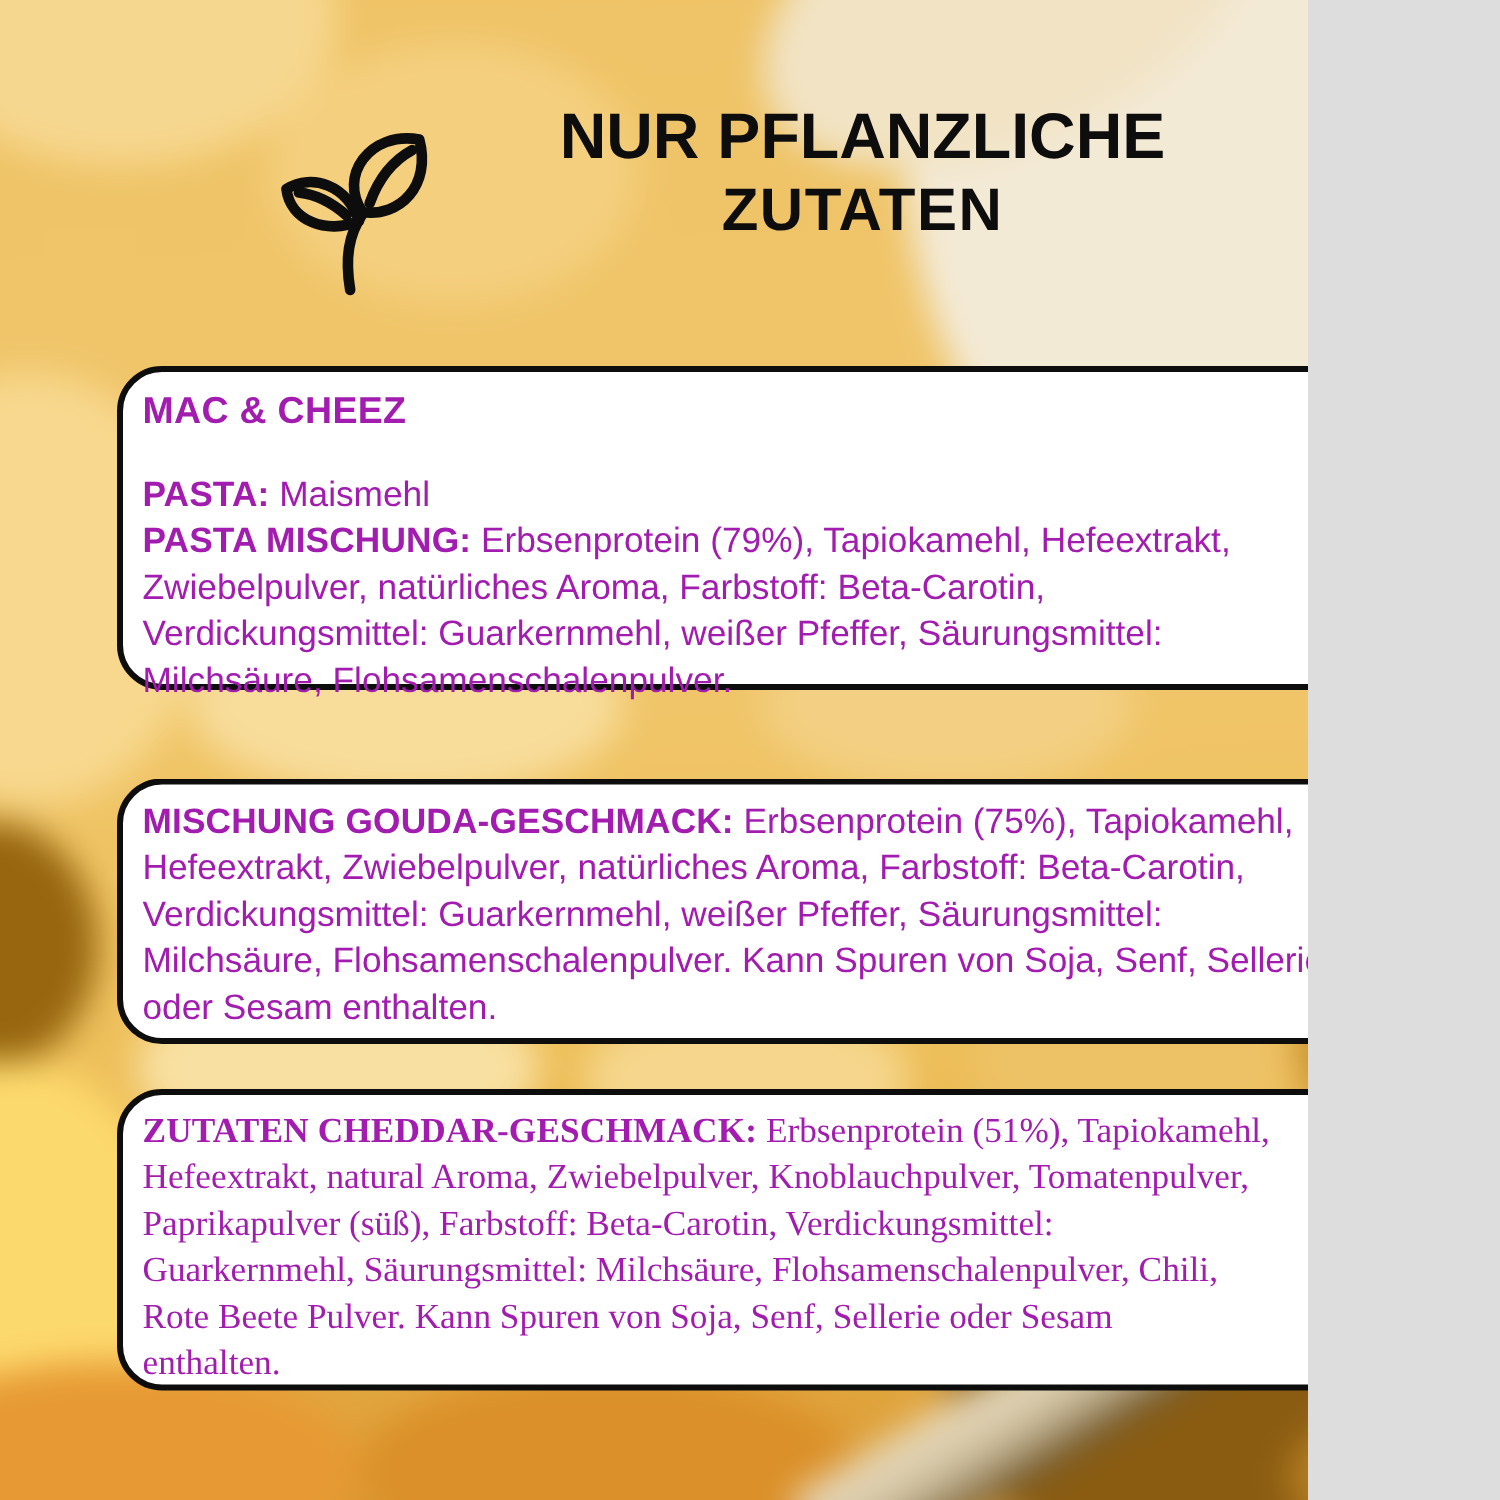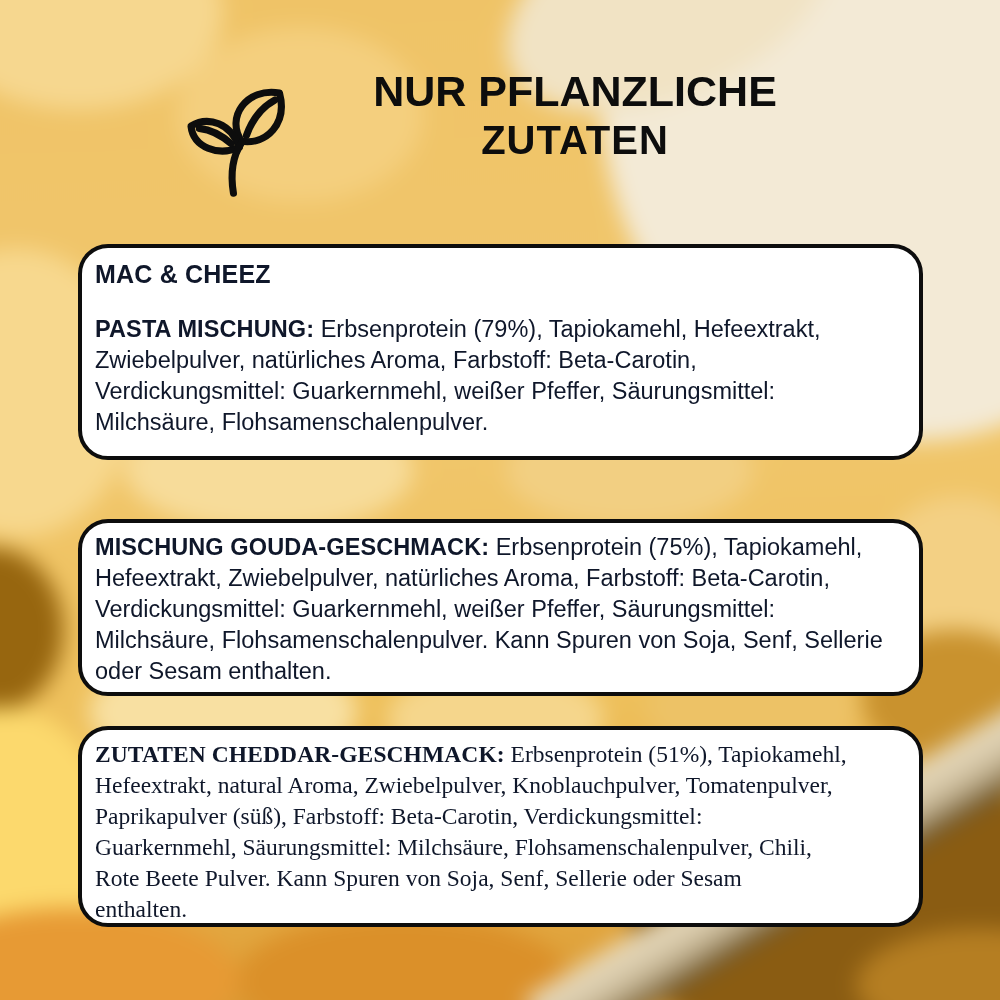--- a/index.html
+++ b/index.html
@@ -1,18 +1,18 @@
 <!DOCTYPE html>
 <html><head>
 <meta charset="utf-8">
 <style>
   html,body{margin:0;padding:0;background:#dddddd;}
   *{box-sizing:border-box;}
   .stage{
-    position:relative;width:1000px;height:1000px;overflow:hidden;
+    position:relative;width:872px;height:1000px;overflow:hidden;
     font-family:"Liberation Sans",sans-serif;color:#1a1a1a;
   }
   
   .bg{position:absolute;inset:-24px;filter:blur(11px);transform:scale(1.03);}
   .bg-base{
     position:absolute;inset:0;
     background:linear-gradient(178deg,#efc express 0%,#efc366 0%,#f1c76d 42%,#eec05b 68%,#e2a63f 88%,#d3922c 100%);
   }
   .blob{position:absolute;border-radius:50%;}
   .spoon{
@@ -26,21 +26,21 @@
     position:absolute;left:325px;top:70px;width:500px;text-align:center;
     font-weight:700;color:#0d0d0d;line-height:1;
   }
   .headline .l1{font-size:43px;letter-spacing:0px;}
   .headline .l2{font-size:40px;margin-top:7px;letter-spacing:1px;}
   
   .card{
     position:absolute;left:78px;width:845px;background:#ffffff;
     border:4px solid #0d0d0d;border-radius:30px;
     padding:9px 12px 8px 13px;
-    font-size:23.5px;line-height:31px;color:#0f172a;
+    font-size:23.5px;line-height:31px;color:#a21caf;
   }
   .card-1{top:244px;height:216px;}
   .card-2{top:519px;height:177px;}
   .card-3{top:726px;height:201px;font-family:Liberation Serif, serif;}
   .card .card-title{font-weight:700;font-size:25px;margin:2px 0 24px 0;letter-spacing:0.2px;}
   .card p{margin:0;}
   .card b{font-weight:700;letter-spacing:0.1px;}
   .pre{white-space:pre-line;}
 </style>
 </head>
@@ -82,20 +82,21 @@
     <path d="M47 96 C 44 78, 46 65, 54 53"></path>
   </svg>
 
   <div class="headline">
     <div class="l1">NUR PFLANZLICHE</div>
     <div class="l2">ZUTATEN</div>
   </div>
 
   <div class="card card-1">
     <div class="card-title">MAC &amp; CHEEZ</div>
+    <p><b>PASTA:</b> <span class="pre">Maismehl</span></p>
     <p><b>PASTA MISCHUNG:</b> <span class="pre">Erbsenprotein (79%), Tapiokamehl, Hefeextrakt,
 Zwiebelpulver, natürliches Aroma, Farbstoff: Beta-Carotin,
 Verdickungsmittel: Guarkernmehl, weißer Pfeffer, Säurungsmittel:
 Milchsäure, Flohsamenschalenpulver.</span></p>
   </div>
 
   <div class="card card-2">
     <p><b>MISCHUNG GOUDA-GESCHMACK:</b> <span class="pre">Erbsenprotein (75%), Tapiokamehl,
 Hefeextrakt, Zwiebelpulver, natürliches Aroma, Farbstoff: Beta-Carotin,
 Verdickungsmittel: Guarkernmehl, weißer Pfeffer, Säurungsmittel:

